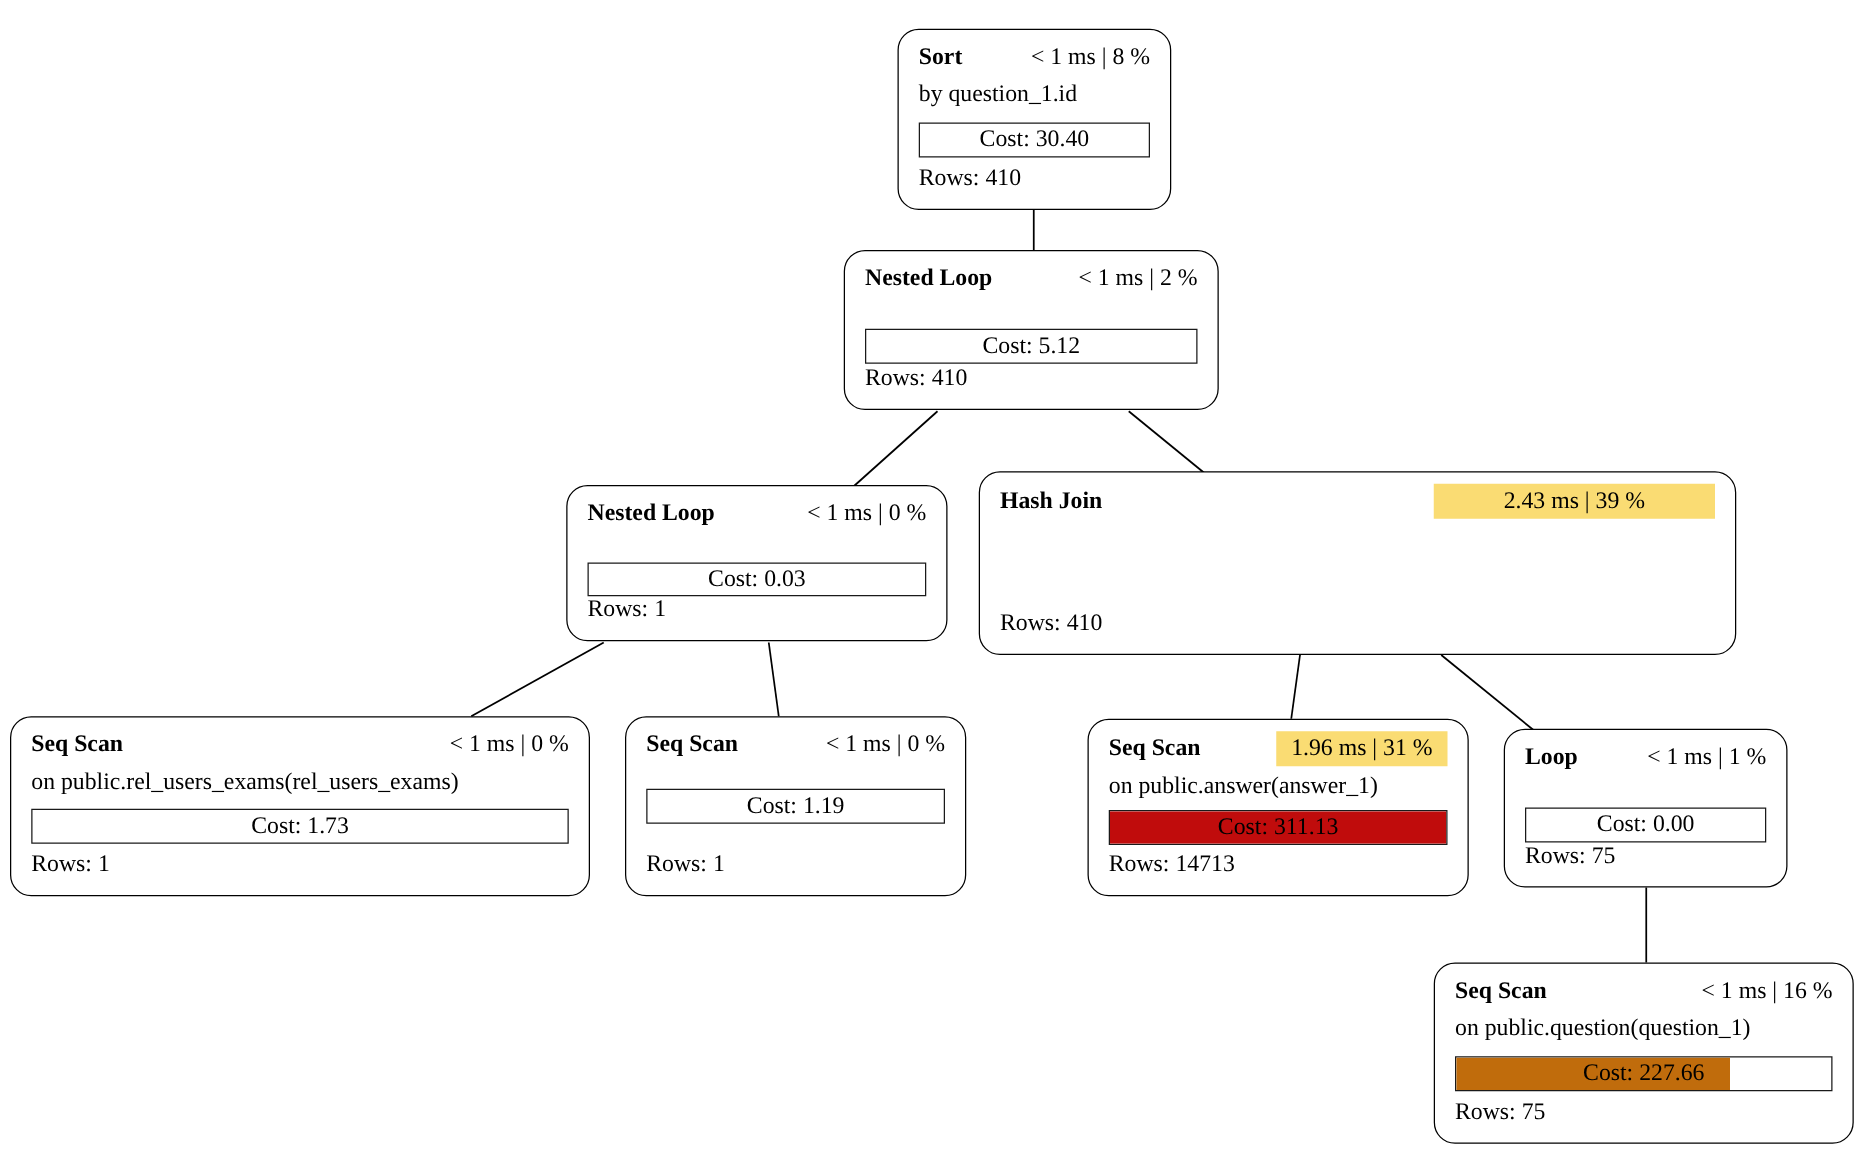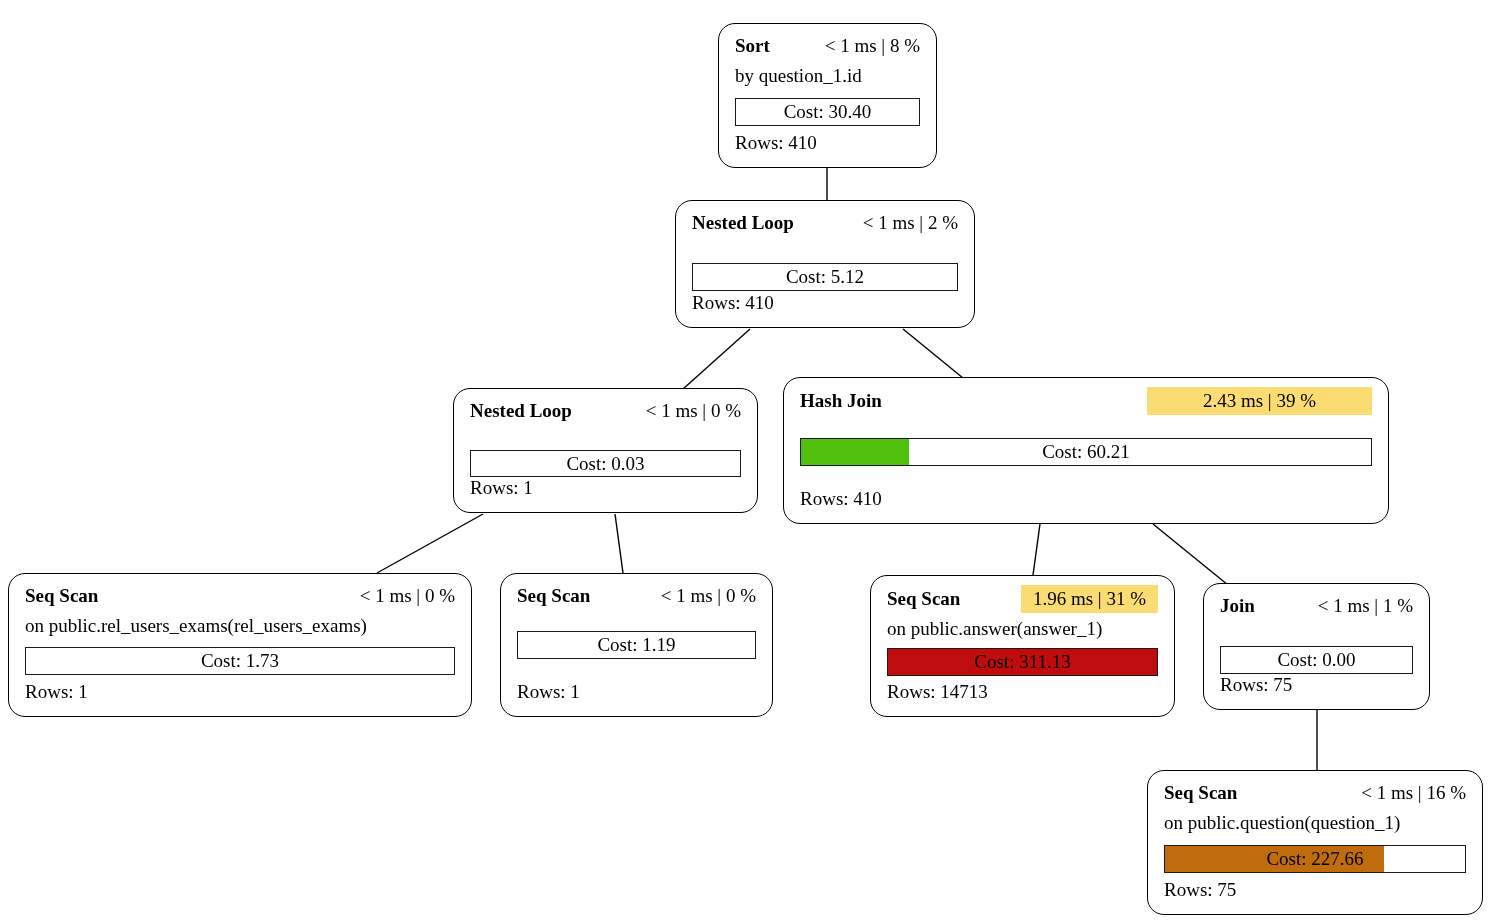--- a/index.html
+++ b/index.html
@@ -112,24 +112,20 @@
       <span class="costtext">Cost: 0.03</span>
     </div>
     <div class="rowsline">Rows: 1</div>
   </div>
 
   <div class="node" style="left: 783px; top: 377px; width: 606px; height: 147px;">
     <div class="trow">
       <span class="ntype">Hash Join</span>
       <span class="timing wide hl">2.43 ms | 39 %</span>
     </div>
-    <div class="costbar">
-      <div class="fill" style="width: 19%; background: rgb(82, 193, 14);"></div>
-      <span class="costtext">Cost: 60.21</span>
-    </div>
     <div class="rowsline">Rows: 410</div>
   </div>
 
   <div class="node" style="left: 8px; top: 573px; width: 464px; height: 144px;">
     <div class="trow">
       <span class="ntype">Seq Scan</span>
       <span class="timing">&lt; 1 ms | 0 %</span>
     </div>
     <div class="subtitle">on public.rel_users_exams(rel_users_exams)</div>
     <div class="costbar">
@@ -159,21 +155,21 @@
     <div class="subtitle">on public.answer(answer_1)</div>
     <div class="costbar">
       <div class="fill" style="width: 100%; background: rgb(192, 12, 12);"></div>
       <span class="costtext">Cost: 311.13</span>
     </div>
     <div class="rowsline">Rows: 14713</div>
   </div>
 
   <div class="node" style="left: 1203px; top: 583px; width: 227px; height: 127px;">
     <div class="trow">
-      <span class="ntype">Join</span>
+      <span class="ntype">Loop</span>
       <span class="timing">&lt; 1 ms | 1 %</span>
     </div>
     <div class="subtitle"></div>
     <div class="costbar">
       <div class="fill" style="width: 0%;"></div>
       <span class="costtext">Cost: 0.00</span>
     </div>
     <div class="rowsline">Rows: 75</div>
   </div>
 

